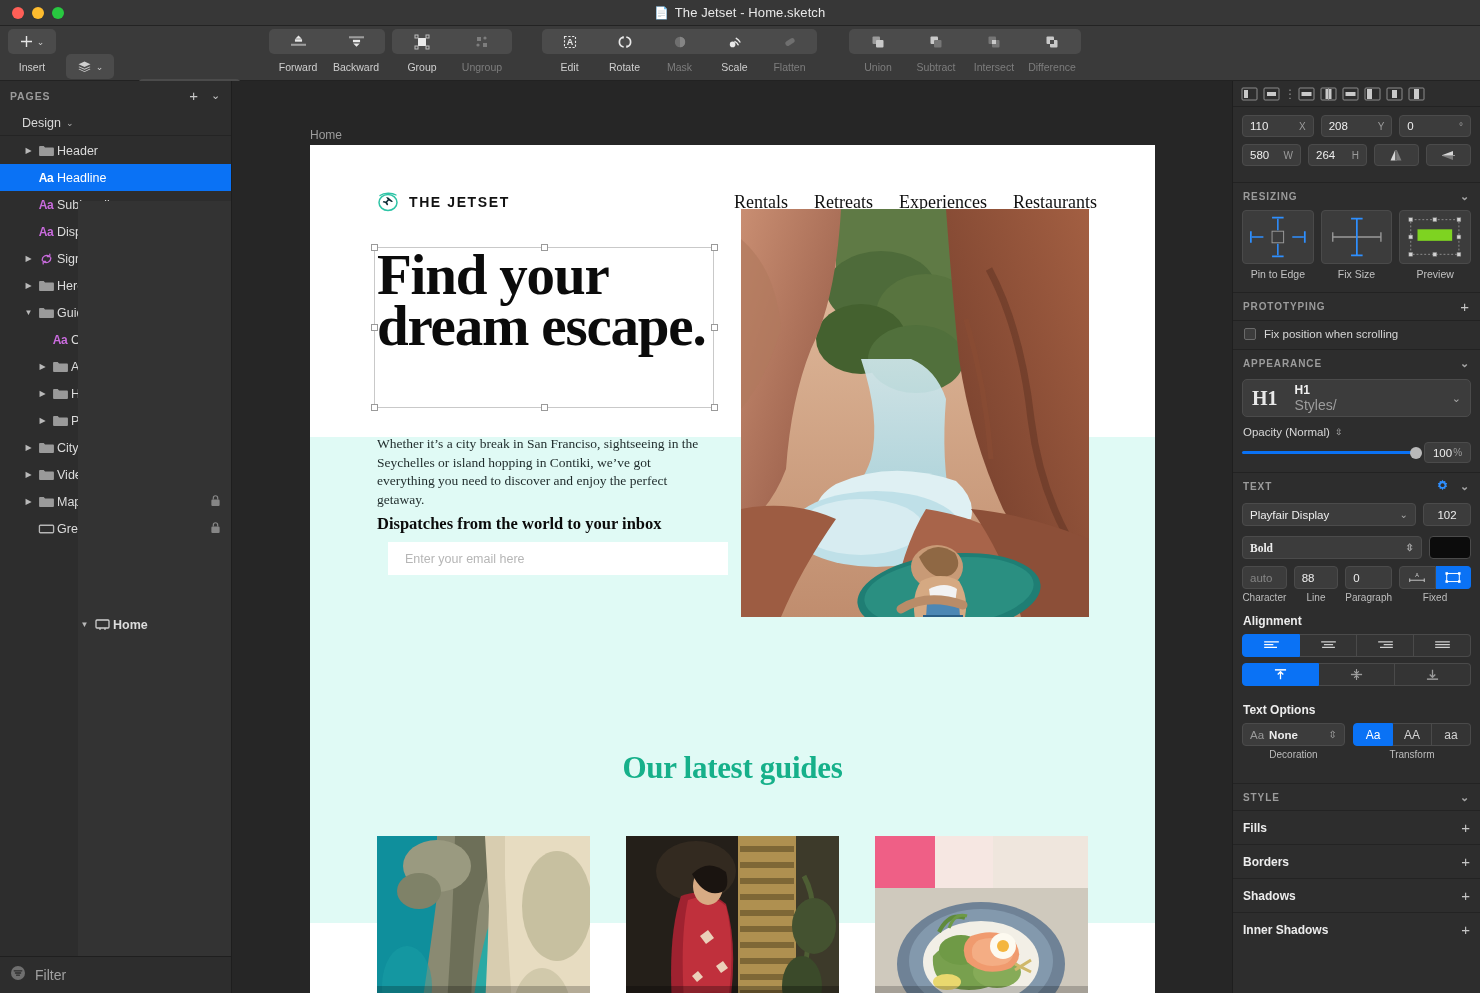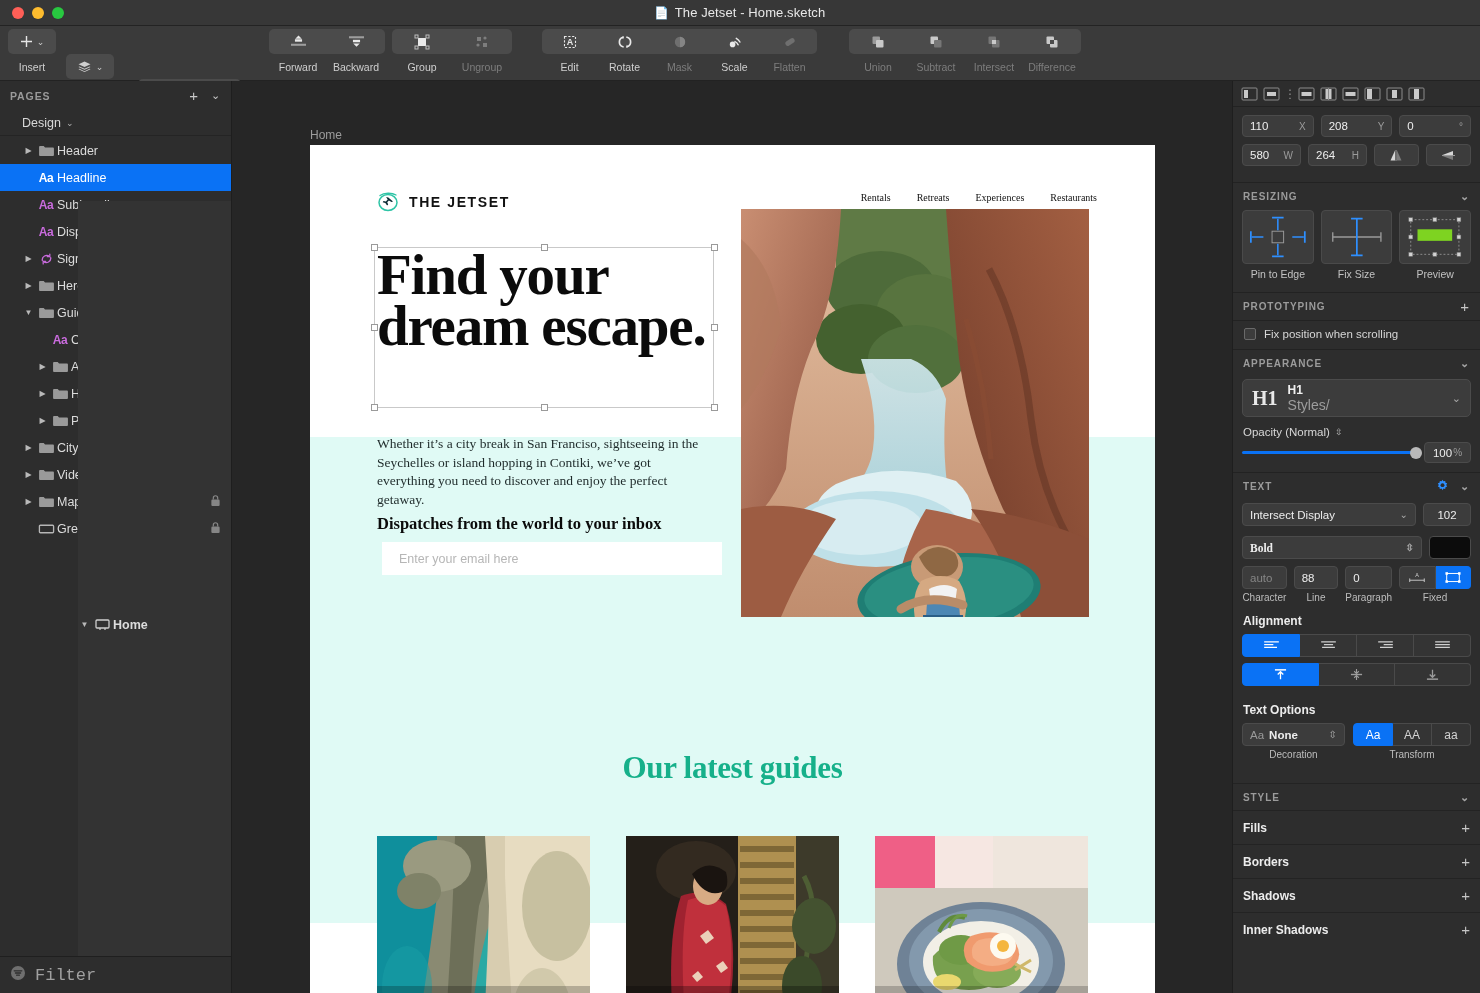--- a/index.html
+++ b/index.html
@@ -99,21 +99,21 @@
   .lico { width: 22px; flex: none; display: flex; align-items: center; justify-content: center; }
   .aa { font-size: 12px; font-weight: bold; color: #c96bdd; letter-spacing: -.3px; }
   .lrow.selected .aa { color: #fff; }
   .lname { white-space: nowrap; overflow: hidden; text-overflow: ellipsis; }
   .lock { margin-left: auto; opacity: .75; }
   .filterbar {
     position: absolute; left: 0; bottom: 0; width: 100%; height: 37px;
     background: #2d2d2d; border-top: 1px solid #1f1f1f;
     display: flex; align-items: center; padding-left: 10px; gap: 9px;
   }
-  .filterbar .ftxt { color: #a0a0a0; font-size: 17px; font-family: Liberation Mono, monospace; }
+  .filterbar .ftxt { color: #a0a0a0; font-size: 14px; }
 
   
   .canvas {
     position: absolute; left: 232px; top: 81px;
     width: 1000px; height: 912px; background: #262626; overflow: hidden;
   }
   .ab-label {
     position: absolute; left: 78px; top: 47px;
     color: #9c9c9c; font-size: 12px;
   }
@@ -123,21 +123,21 @@
   }
   
   .mint-band {
     position: absolute; left: 0; top: 292px; width: 845px; height: 486px;
     background: #e0faf5;
   }
   
   .logo-wrap { position: absolute; left: 66px; top: 45px; display: flex; align-items: center; gap: 9px; }
   .logo-txt { font-size: 14px; font-weight: bold; letter-spacing: 1.6px; color: #111; }
   .nav { position: absolute; right: 58px; top: 47px; display: flex; gap: 26px; }
-  .nav span { font-family: "Liberation Serif", serif; font-size: 10px; color: #111; }
+  .nav span { font-family: "Liberation Serif", serif; font-size: 18px; color: #111; }
 
   
   .headline {
     position: absolute; left: 67px; top: 104px; width: 338px;
     font-family: "Liberation Serif", serif; font-weight: bold;
     font-size: 57px; line-height: 51px; color: #0b0b0b;
     letter-spacing: -1.2px;
   }
   .sel-box {
     position: absolute; left: 64px; top: 102px; width: 340px; height: 161px;
@@ -153,21 +153,21 @@
     position: absolute; left: 67px; top: 290px; width: 330px;
     font-family: "Liberation Serif", serif; font-size: 13.5px;
     line-height: 18.5px; color: #1e2a2a;
   }
   .dispatch-h {
     position: absolute; left: 67px; top: 369px;
     font-family: "Liberation Serif", serif; font-weight: bold;
     font-size: 16.5px; color: #0b0b0b;
   }
   .email-field {
-    position: absolute; left: 72px; top: 397px; width: 340px; height: 33px;
+    position: absolute; left: 78px; top: 397px; width: 340px; height: 33px;
     background: #fff; display: flex; align-items: center; padding-left: 17px;
   }
   .email-field span { color: #b6b6b6; font-size: 12.5px; }
 
   
   .hero {
     position: absolute; left: 431px; top: 64px; width: 348px; height: 408px;
     overflow: hidden; background: #9a5c45;
   }
 
@@ -224,21 +224,21 @@
   }
   .rzlabel { font-size: 10.5px; color: #c2c2c2; }
   .divider { height: 1px; background: #222; margin: 6px 0 0 0; }
 
   .checkrow { display: flex; align-items: center; gap: 8px; padding: 7px 11px 9px 11px; }
   .chk { width: 12px; height: 12px; border: 1px solid #6a6a6a; border-radius: 2px; background: #3c3c3c; }
 
   .style-chip {
     margin: 2px 9px 0 9px; background: #3c3c3c; border: 1px solid #4b4b4b;
     border-radius: 5px; height: 38px; display: flex; align-items: center;
-    padding: 0 9px; gap: 10px;
+    padding: 0 9px; gap: 17px;
   }
   .style-chip .glyph {
     font-family: "Liberation Serif", serif; font-weight: bold;
     font-size: 20px; color: #e9e9e9; line-height: 1;
   }
   .style-chip .nm { font-size: 12px; color: #f0f0f0; font-weight: bold; }
   .style-chip .sub { font-size: 14px; color: #9d9d9d; }
 
   .opac-label { padding: 9px 10px 4px 10px; display: flex; align-items: center; gap: 5px; font-size: 11.5px; color: #d8d8d8; }
   .opac-row { display: flex; align-items: center; gap: 8px; padding: 0 9px 9px 9px; }
@@ -1108,21 +1108,21 @@
       <span style="margin-right:11px;">
         <svg width="13" height="13" viewBox="0 0 14 14">
             <path d="M7 0.8l1 1.7 1.9-.4.3 1.9 1.8.7-1 1.7 1 1.7-1.8.7-.3 1.9-1.9-.4-1 1.7-1-1.7-1.9.4-.3-1.9-1.8-.7 1-1.7-1-1.7 1.8-.7.3-1.9 1.9.4z" fill="#2e8fff"></path>
             <circle cx="7" cy="6.6" r="2.1" fill="#2d2d2d"></circle>
           </svg>
       </span>
       <span class="caret">⌄</span>
     </div>
     <div class="selrow">
       <div class="selbox" style="flex:1;">
-        <span>Intersect Display</span>
+        <span>Playfair Display</span>
         <span class="car">⌄</span>
       </div>
       <div class="selbox" style="width:48px;justify-content:center;">
         <span>102</span>
       </div>
     </div>
     <div class="selrow">
       <div class="selbox serifname" style="flex:1;">
         <span>Bold</span>
         <span class="car" style="font-family:'Liberation Sans',sans-serif;">⇳</span>

